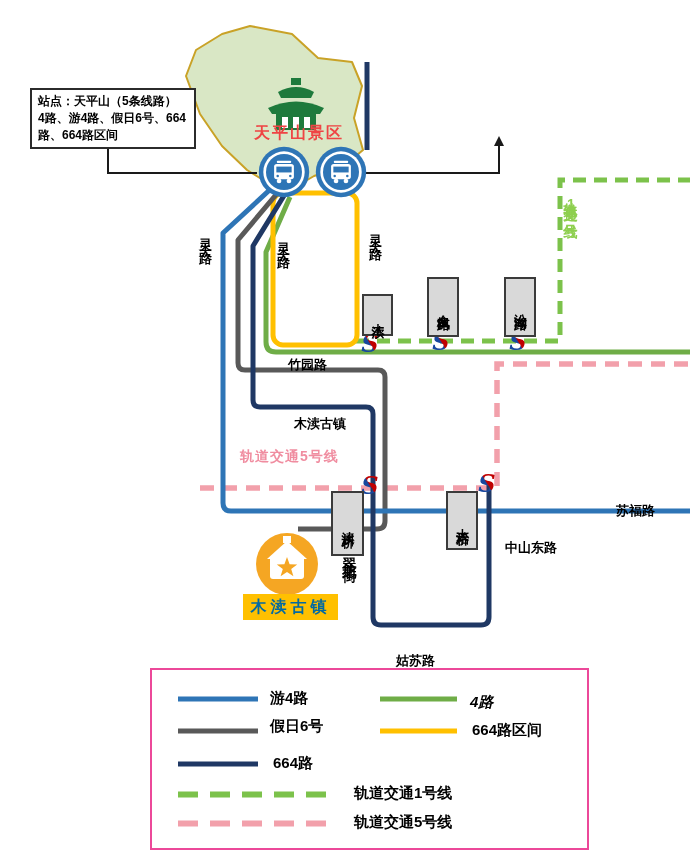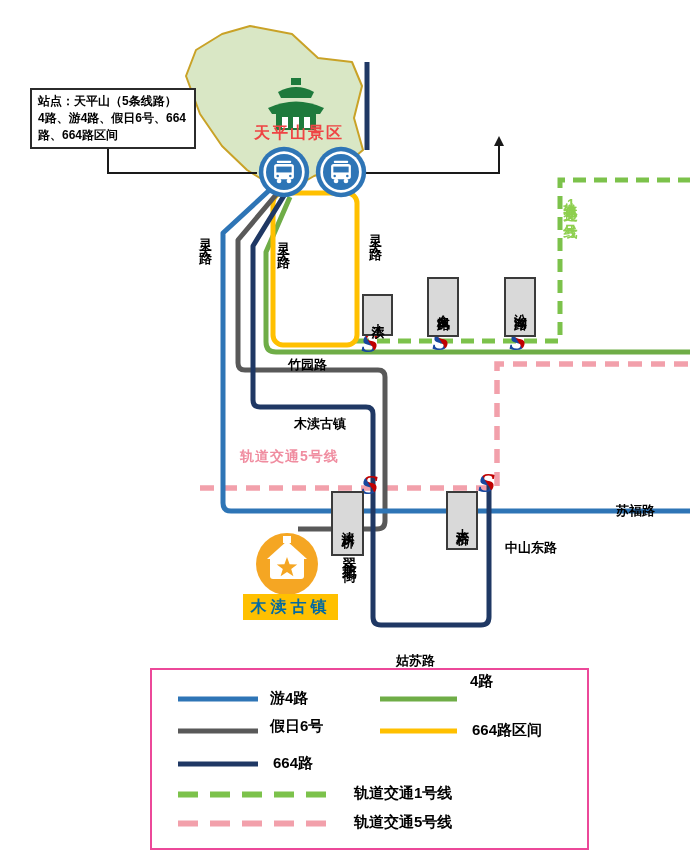--- a/index.html
+++ b/index.html
@@ -142,21 +142,21 @@
 
   <div class="legend">
     <svg style="left:26px;top:26px;" width="80" height="6">
       <line x1="0" y1="3" x2="80" y2="3" stroke-width="5" stroke="#2E75B6"></line>
       </svg>
     <div class="llabel" style="left:118px;top:19px;">游4路</div>
 
     <svg style="left:228px;top:26px;" width="77" height="6">
       <line x1="0" y1="3" x2="77" y2="3" stroke-width="5" stroke="#6FAD47"></line>
       </svg>
-    <div class="llabel" style="left:318px;top:2px;">4路</div>
+    <div class="llabel" style="left:318px;top:23px;font-style:italic;">4路</div>
 
     <svg style="left:26px;top:58px;" width="80" height="6">
       <line x1="0" y1="3" x2="80" y2="3" stroke-width="5" stroke="#595959"></line>
       </svg>
     <div class="llabel" style="left:118px;top:47px;text-align:center;">假日6号</div>
 
     <svg style="left:228px;top:58px;" width="77" height="6">
       <line x1="0" y1="3" x2="77" y2="3" stroke-width="5" stroke="#FFC000"></line>
       </svg>
     <div class="llabel" style="left:320px;top:51px;">664路区间</div>

